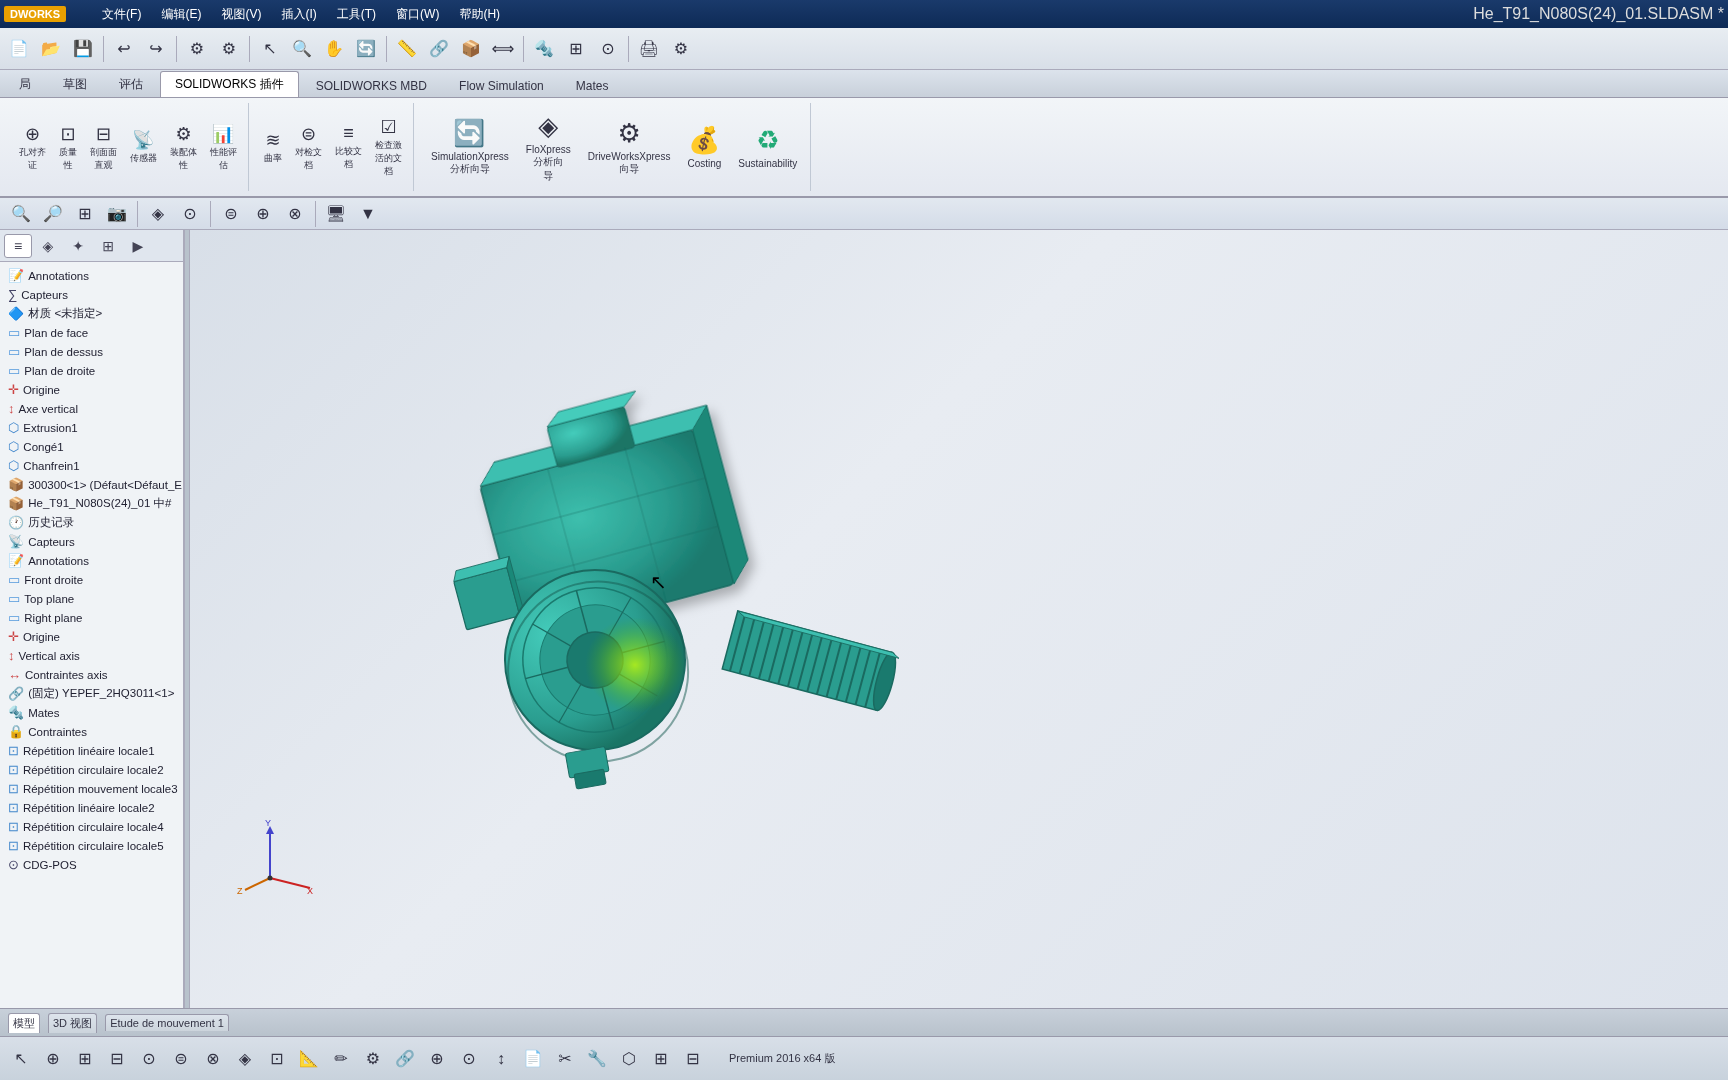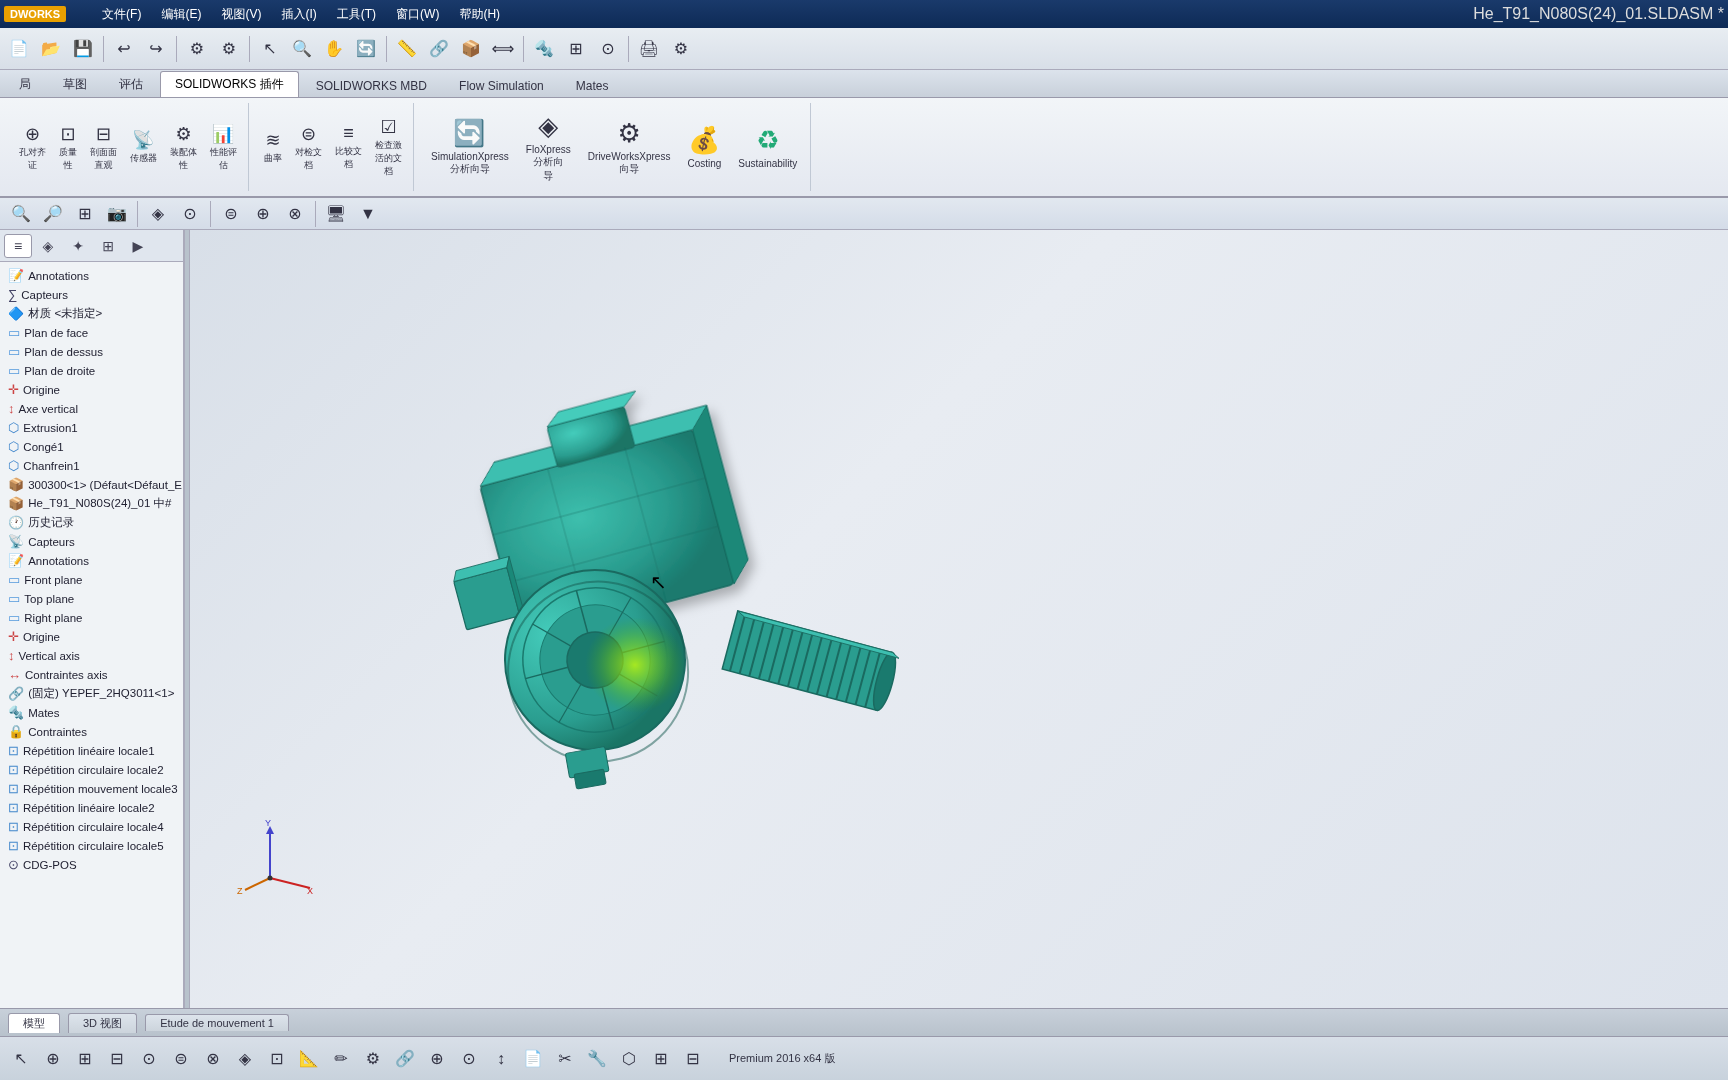--- a/index.html
+++ b/index.html
@@ -229,21 +229,21 @@
       background: linear-gradient(to bottom, #c8d0da, #b8c2cc);
       border-top: 1px solid #99a;
       display: flex;
       align-items: center;
       padding: 0 8px;
       font-size: 11px;
       color: #334;
       gap: 8px;
     }
     .status-tab {
-      padding: 2px 14px;
+      padding: 2px 4px;
       border: 1px solid #99a;
       border-bottom: none;
       border-radius: 3px 3px 0 0;
       cursor: pointer;
       background: linear-gradient(to bottom, #dde4ec, #ccd4dc);
       font-size: 11px;
     }
     .status-tab.active { background: white; }
 
     
@@ -511,21 +511,21 @@
       <div class="tree-item">
         <span class="tree-icon">📡</span>
         <span>Capteurs</span>
       </div>
       <div class="tree-item">
         <span class="tree-icon">📝</span>
         <span>Annotations</span>
       </div>
       <div class="tree-item">
         <span class="tree-icon" style="color:#5599dd;">▭</span>
-        <span>Front plane</span>
+        <span>Front droite</span>
       </div>
       <div class="tree-item">
         <span class="tree-icon" style="color:#5599dd;">▭</span>
         <span>Top plane</span>
       </div>
       <div class="tree-item">
         <span class="tree-icon" style="color:#5599dd;">▭</span>
         <span>Right plane</span>
       </div>
       <div class="tree-item">

